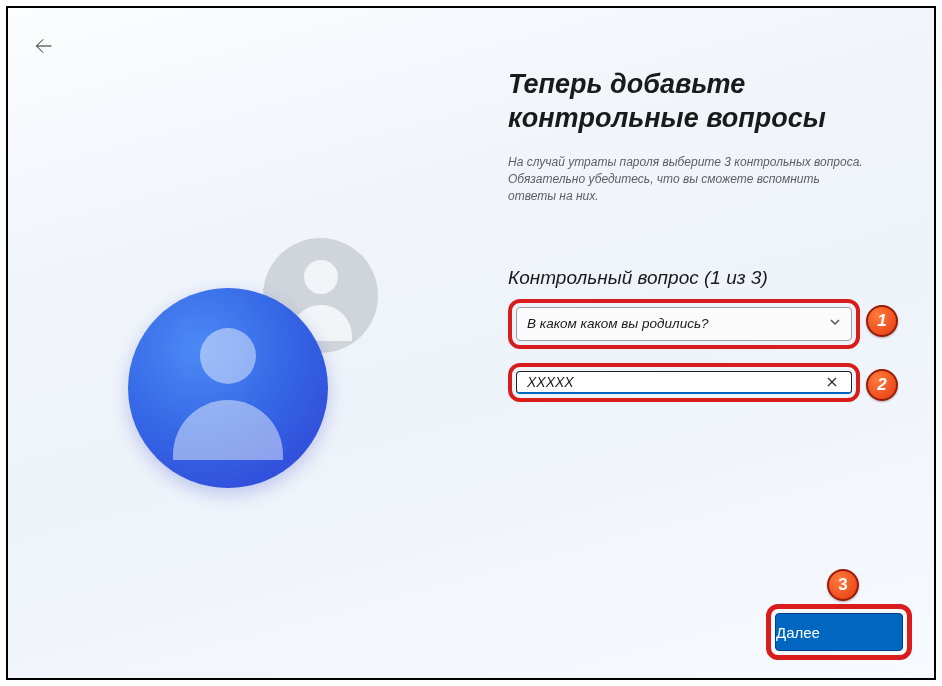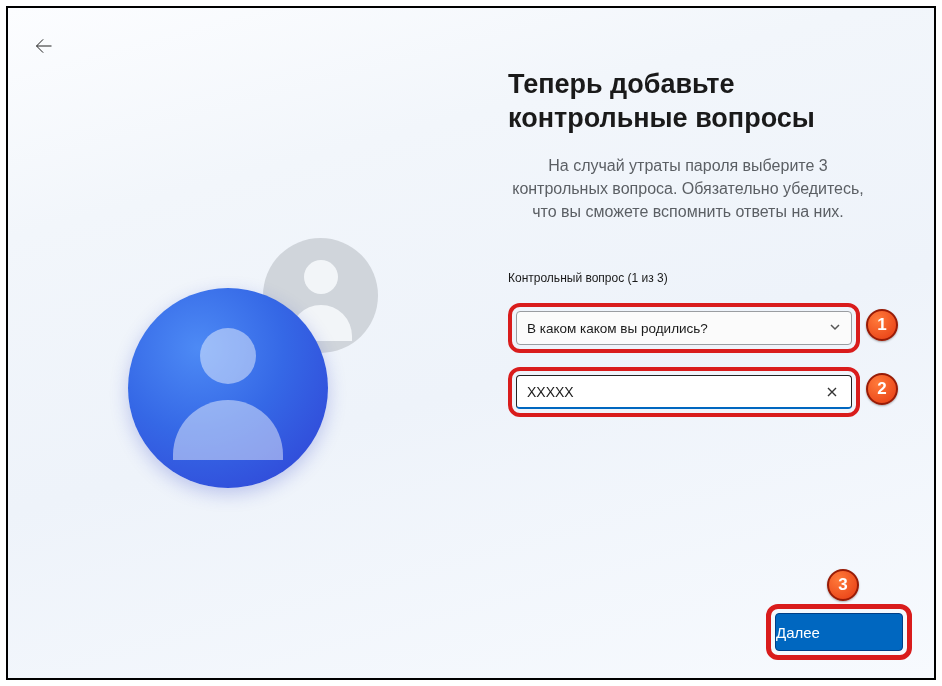--- a/index.html
+++ b/index.html
@@ -52,40 +52,40 @@
     box-shadow: 0 6px 18px rgba(40,60,200,.25);
   }
   .avatar-front .head { width: 56px; height:56px; border-radius:50%; background:rgba(255,255,255,.45); position:absolute; top:40px; left:72px;}
   .avatar-front .body { width: 110px; height:60px; border-radius:60px 60px 0 0; background:rgba(255,255,255,.45); position:absolute; bottom:28px; left:45px;}
 
   
   .content {
     position: absolute;
     left: 500px; top: 60px;
     width: 390px;
+    font-style: italic;
   }
   .title {
     font-size: 27px;
     font-weight: 600;
     color: #1a1a1a;
     line-height: 1.25;
     margin-bottom: 18px;
   }
   .desc {
-    font-size: 16px;
+    font-size: 12px;
     color: #5b5f64;
     line-height: 1.45;
-    margin-bottom: 48px;
+    margin-bottom: 61px;
     max-width: 360px;
-    text-align: center;
   }
   .field-label {
-    font-size: 12px;
-    color: #1a1a1a;
-    margin-bottom: 18px;
+    font-size: 19px;
+    color: #1a1a1a;
+    margin-bottom: 10px;
   }
 
   .hl-wrap {
     border: 4px solid #d91c1c;
     border-radius: 12px;
     padding: 4px;
     position: relative;
     margin-bottom: 14px;
   }
   .select-box {
@@ -101,21 +101,21 @@
     color: #1a1a1a;
     cursor: pointer;
   }
   .select-box .chev {
     margin-left: auto;
   }
   .select-box .chev svg { width:12px; height:12px; stroke:#555; stroke-width:1.5; fill:none;}
 
   .input-box {
     width: 100%;
-    height: 34px;
+    height: 23px;
     background: #fff;
     border: 1px solid #222;
     border-bottom: 2px solid #0067c0;
     border-radius: 4px;
     display: flex;
     align-items: center;
     padding: 0 8px 0 10px;
     font-size: 14px;
     color: #1a1a1a;
   }

